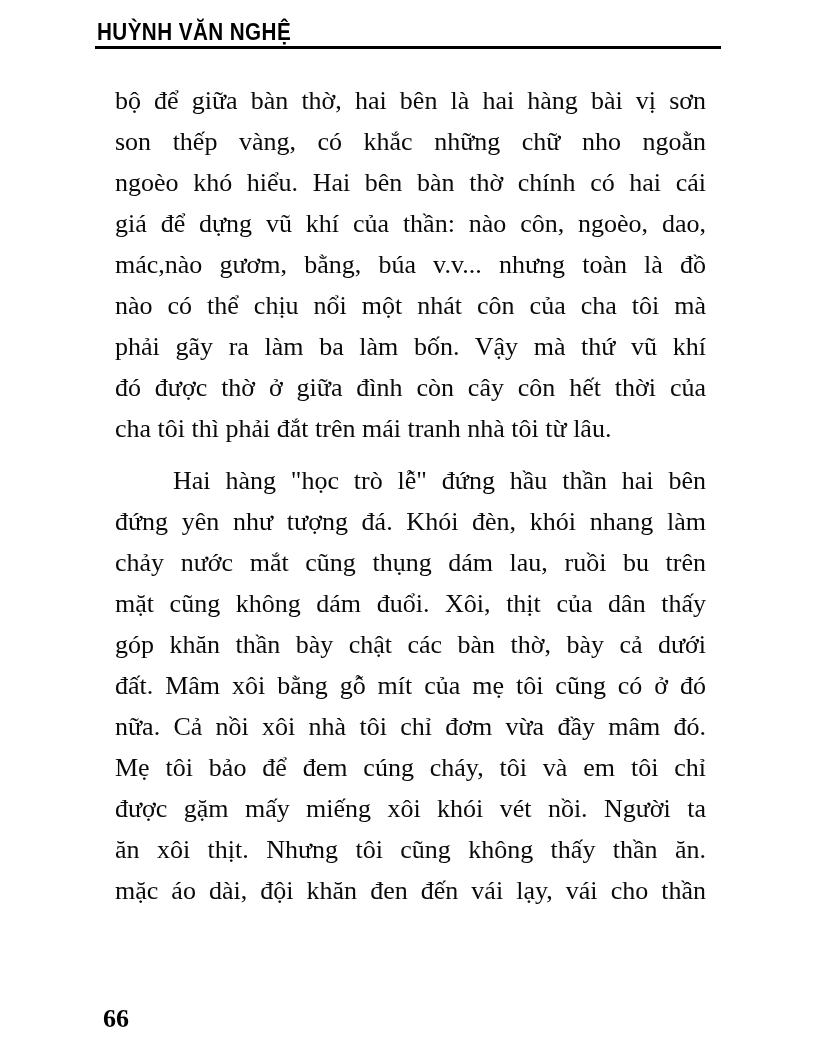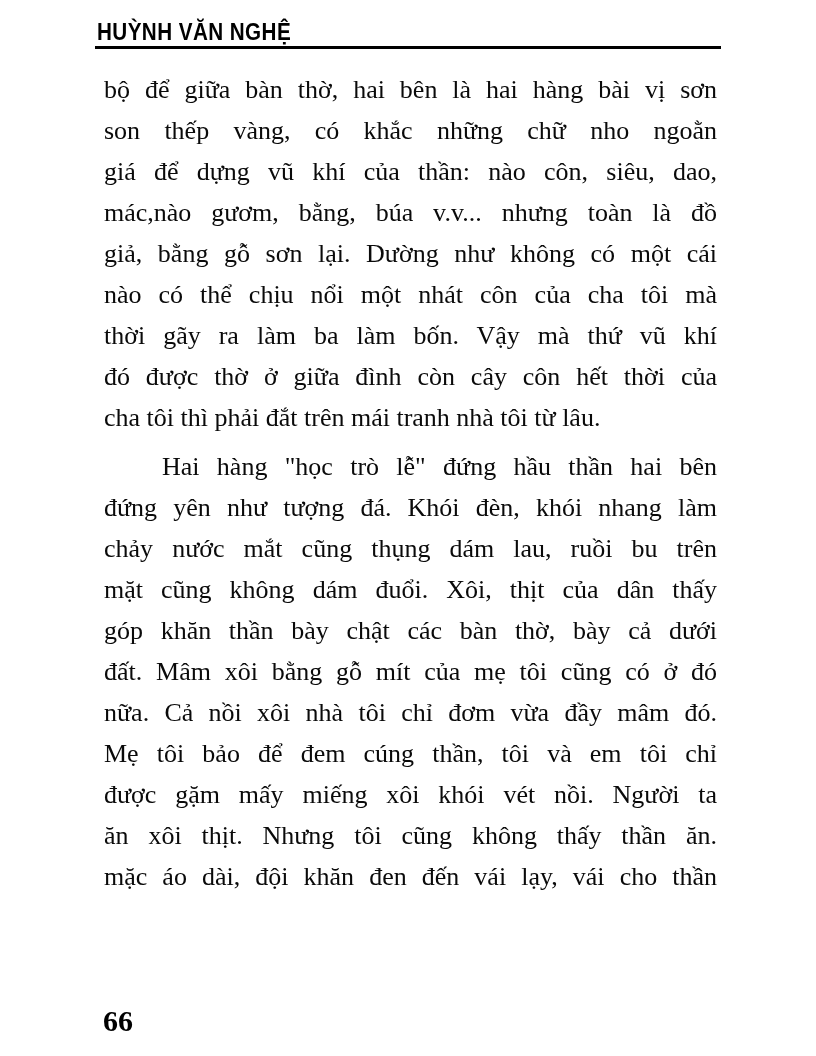--- a/index.html
+++ b/index.html
@@ -40,75 +40,75 @@
   }
   .body-text {
     position: absolute;
     left: 104px;
     top: 69px;
     width: 613px;
     font-size: 26px;
     line-height: 41px;
     color: #0a0a0a;
   }
-  .paragraph { margin: 0; padding: 0; font-family: Liberation Serif, serif; }
+  .paragraph { margin: 11px; padding: 0; font-family: Liberation Serif, serif; }
   .paragraph + .paragraph { margin-top: 8px; }
   .text-line {
     text-align: justify;
     text-align-last: justify;
     white-space: normal;
   }
   .text-line.para-end {
     text-align-last: left;
   }
   .text-line.indent-first {
     padding-left: 58px;
   }
   .page-number {
     position: absolute;
     left: 103px;
     top: 1004px;
-    font-size: 30px;
+    font-size: 26px;
     font-weight: 700;
     color: #000;
     font-family: "Liberation Serif", "DejaVu Serif", serif;
   }
 </style>
 </head>
 <body>
 
 <div class="page">
 
   <div class="running-header">HUỲNH VĂN NGHỆ</div>
 
   <div class="header-rule"></div>
 
   <div class="body-text">
 
     <div class="paragraph">
       <div class="text-line">bộ để giữa bàn thờ, hai bên là hai hàng bài vị sơn</div>
       <div class="text-line">son thếp vàng, có khắc những chữ nho ngoằn</div>
-      <div class="text-line">giá để dựng vũ khí của thần: nào côn, siêu, dao,</div>
+      <div class="text-line">ngoèo khó hiểu. Hai bên bàn thờ chính có hai cái</div>
+      <div class="text-line">giá để dựng vũ khí của thần: nào côn, ngoèo, dao,</div>
       <div class="text-line">mác,nào gươm, bằng, búa v.v... nhưng toàn là đồ</div>
-      <div class="text-line">giả, bằng gỗ sơn lại. Dường như không có một cái</div>
       <div class="text-line">nào có thể chịu nổi một nhát côn của cha tôi mà</div>
-      <div class="text-line">thời gãy ra làm ba làm bốn. Vậy mà thứ vũ khí</div>
+      <div class="text-line">phải gãy ra làm ba làm bốn. Vậy mà thứ vũ khí</div>
       <div class="text-line">đó được thờ ở giữa đình còn cây côn hết thời của</div>
       <div class="text-line para-end">cha tôi thì phải đắt trên mái tranh nhà tôi từ lâu.</div>
     </div>
 
     <div class="paragraph">
       <div class="text-line indent-first">Hai hàng "học trò lễ" đứng hầu thần hai bên</div>
       <div class="text-line">đứng yên như tượng đá. Khói đèn, khói nhang làm</div>
       <div class="text-line">chảy nước mắt cũng thụng dám lau, ruồi bu trên</div>
       <div class="text-line">mặt cũng không dám đuổi. Xôi, thịt của dân thấy</div>
       <div class="text-line">góp khăn thần bày chật các bàn thờ, bày cả dưới</div>
       <div class="text-line">đất. Mâm xôi bằng gỗ mít của mẹ tôi cũng có ở đó</div>
       <div class="text-line">nữa. Cả nồi xôi nhà tôi chỉ đơm vừa đầy mâm đó.</div>
-      <div class="text-line">Mẹ tôi bảo để đem cúng thần, tôi và em tôi chỉ</div>
+      <div class="text-line">Mẹ tôi bảo để đem cúng cháy, tôi và em tôi chỉ</div>
       <div class="text-line">được gặm mấy miếng xôi khói vét nồi. Người ta</div>
       <div class="text-line">ăn xôi thịt. Nhưng tôi cũng không thấy thần ăn.</div>
       <div class="text-line">mặc áo dài, đội khăn đen đến vái lạy, vái cho thần</div>
     </div>
 
   </div>
 
   <div class="page-number">66</div>
 
 </div>

